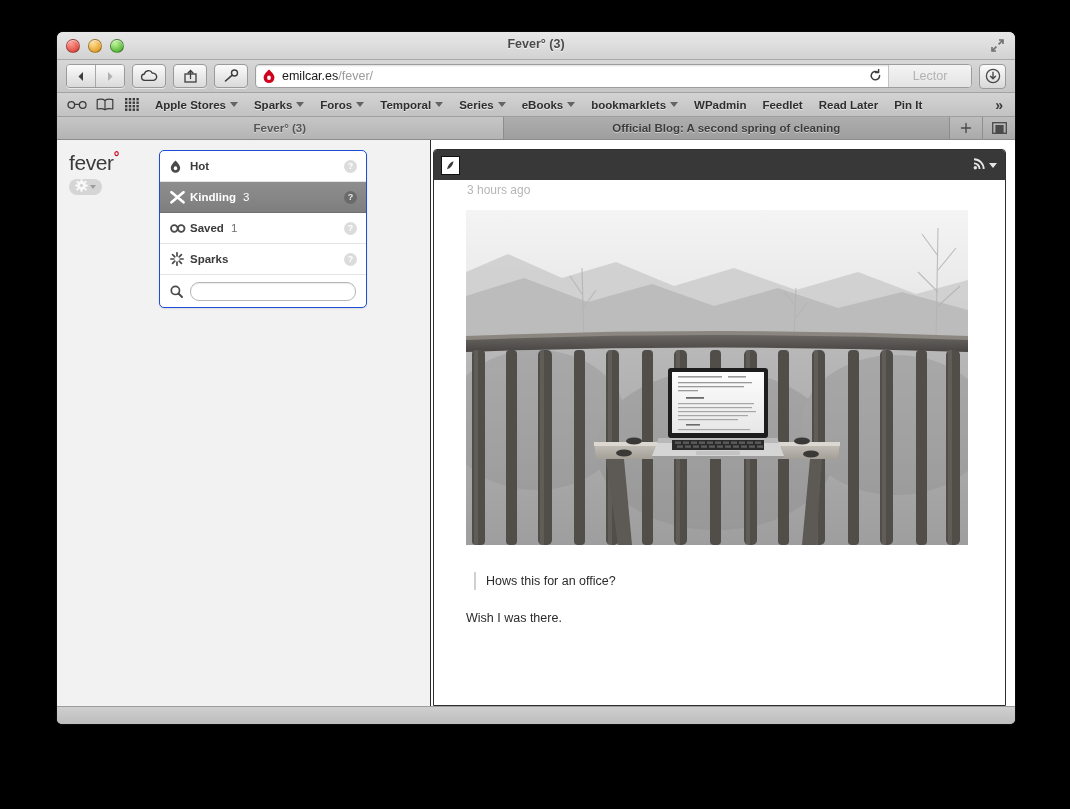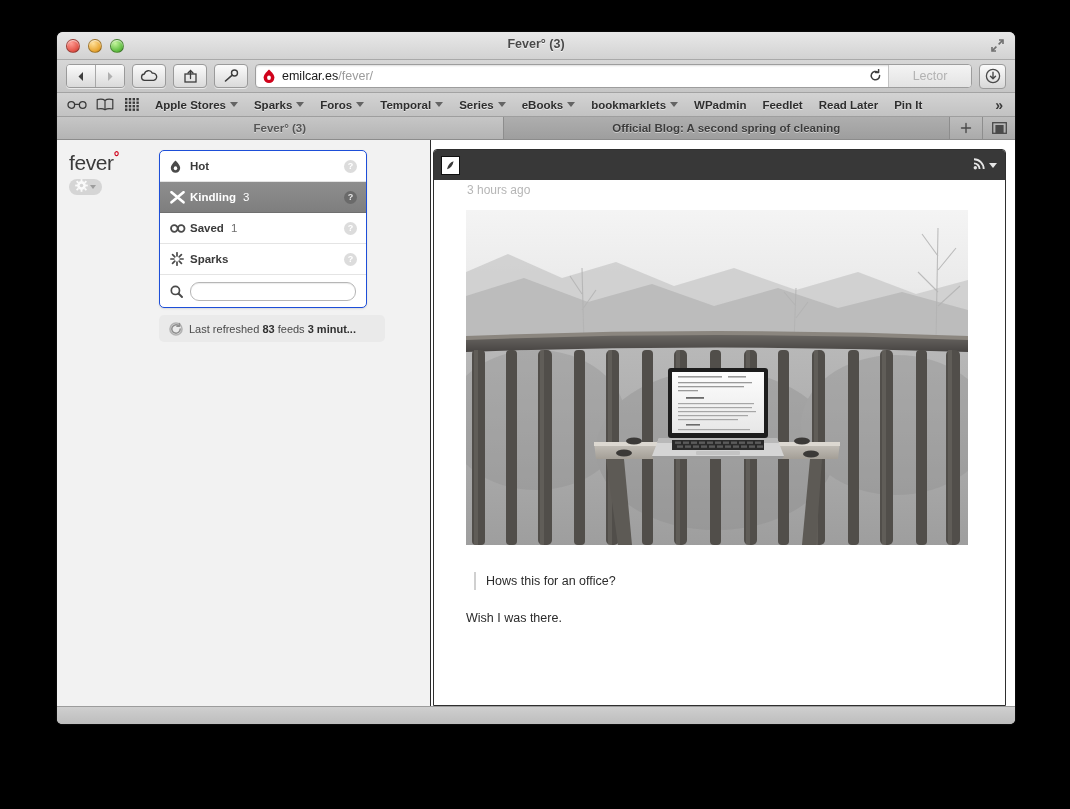--- a/index.html
+++ b/index.html
@@ -807,30 +807,20 @@
             <span class="sicon">
               <svg width="13" height="13" viewBox="0 0 13 13">
                 <circle cx="5.4" cy="5.4" r="4.1" fill="none" stroke="#4a4a4a" stroke-width="1.7"></circle>
                 <path d="M8.5 8.5L12 12" stroke="#4a4a4a" stroke-width="1.9" stroke-linecap="round"></path>
               </svg>
             </span>
             <input class="search-input" type="text" placeholder="" style="">
           </div>
         </div>
 
-        <div class="refresh-bar">
-          <span class="ricon">
-            <svg width="14" height="14" viewBox="0 0 14 14">
-              <circle cx="7" cy="7" r="6" fill="none" stroke="#b3b3b3" stroke-width="1.6"></circle>
-              <path d="M11.2 7A4.2 4.2 0 1 1 9.6 3.7" fill="none" stroke="#8f8f8f" stroke-width="1.5" stroke-linecap="round"></path>
-              <path d="M10.5 1.6v2.6H7.9" fill="none" stroke="#8f8f8f" stroke-width="1.5" stroke-linecap="round" stroke-linejoin="round"></path>
-            </svg>
-          </span>
-          <span><span>Last refreshed</span> <b>83</b> <span>feeds</span> <b>3 minut...</b></span>
-        </div>
       </div>
 
       <div class="article-col">
         <div class="article">
 
           <div class="art-head">
             <span class="art-favicon">
               <svg width="13" height="13" viewBox="0 0 13 13">
                 <rect x="0" y="0" width="13" height="13" fill="#ffffff"></rect>
                 <path d="M3 10.2 C4 5.8 6.2 3.1 9.6 2.2 C8.8 6.6 6.6 9.4 3 10.2 Z" fill="#3a3a3a"></path>

